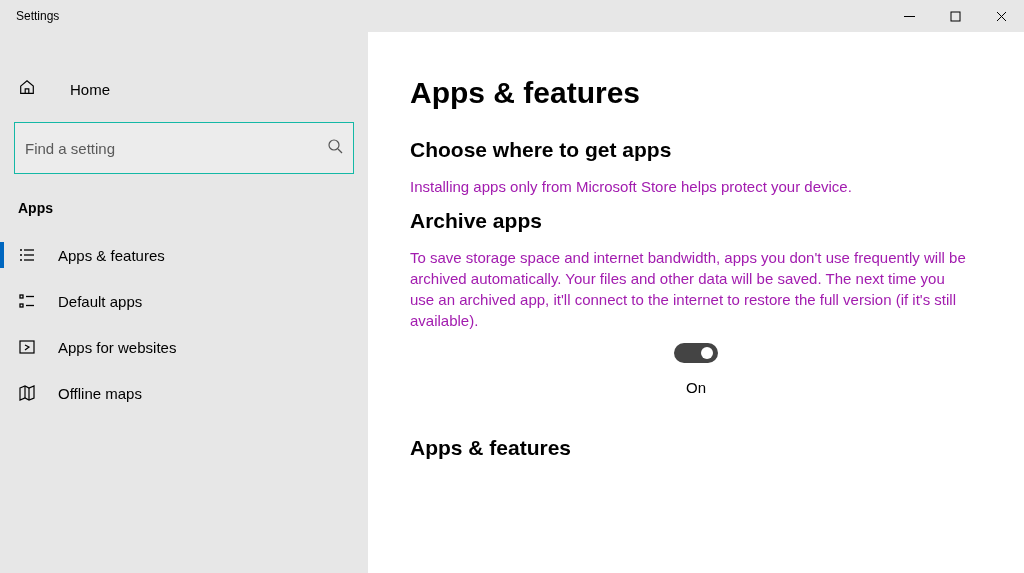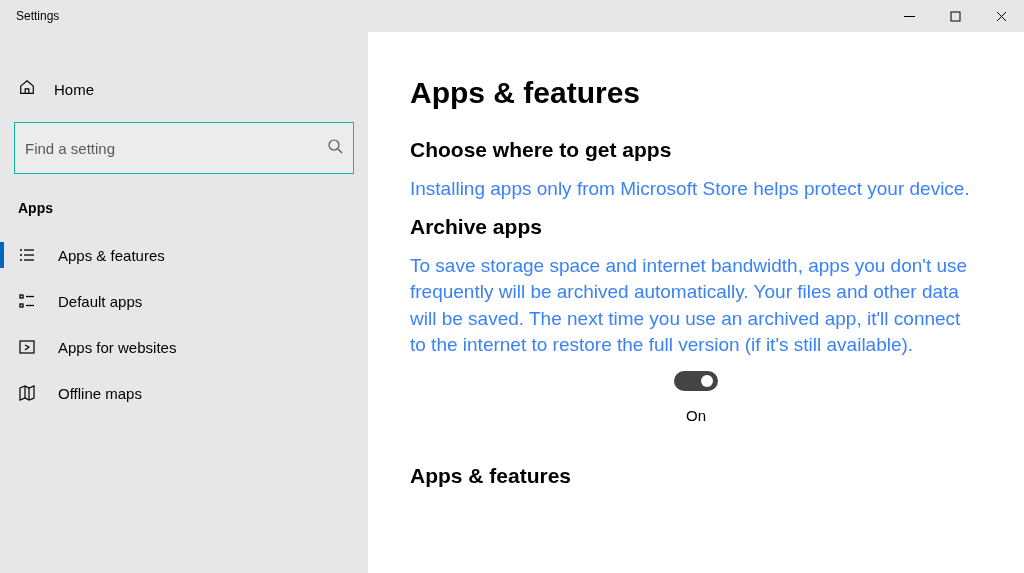--- a/index.html
+++ b/index.html
@@ -42,21 +42,21 @@
     .content {
       flex: 1;
       background: #fff;
       padding: 44px 42px 0 42px;
       overflow: hidden;
     }
 
     .home-row {
       display: flex;
       align-items: center;
-      gap: 18px;
+      gap: 34px;
       padding: 10px 18px 10px 18px;
       cursor: pointer;
     }
     .home-row .icon svg { width: 18px; height: 18px; }
     .home-row .label { font-size: 15px; color: #000; }
 
     .search-wrap { padding: 12px 14px 18px 14px; }
     .search-box {
       display: flex;
       align-items: center;
@@ -97,21 +97,21 @@
       left: 0; top: 10px; bottom: 10px;
       width: 4px;
       background: #0067c0;
     }
     .nav-item .icon { width: 18px; display: flex; justify-content: center; }
     .nav-item .icon svg { width: 18px; height: 18px; }
     .nav-item .label { font-size: 15px; color: #000; }
 
     h1 { font-size: 30px; font-weight: 600; margin-bottom: 28px; }
     h2 { font-size: 21px; font-weight: 600; margin-bottom: 14px; }
-    .desc { font-size: 19px; color: #3b82f6; line-height: 1.4; margin-bottom: 12px; max-width: 560px; }
+    .desc { font-size: 15px; color: #a21caf; line-height: 1.4; margin-bottom: 12px; max-width: 560px; }
 
     .dropdown {
       width: 320px;
       height: 34px;
       border: 1px solid #777;
       display: flex;
       align-items: center;
       justify-content: space-between;
       padding: 0 12px;
       cursor: pointer;

